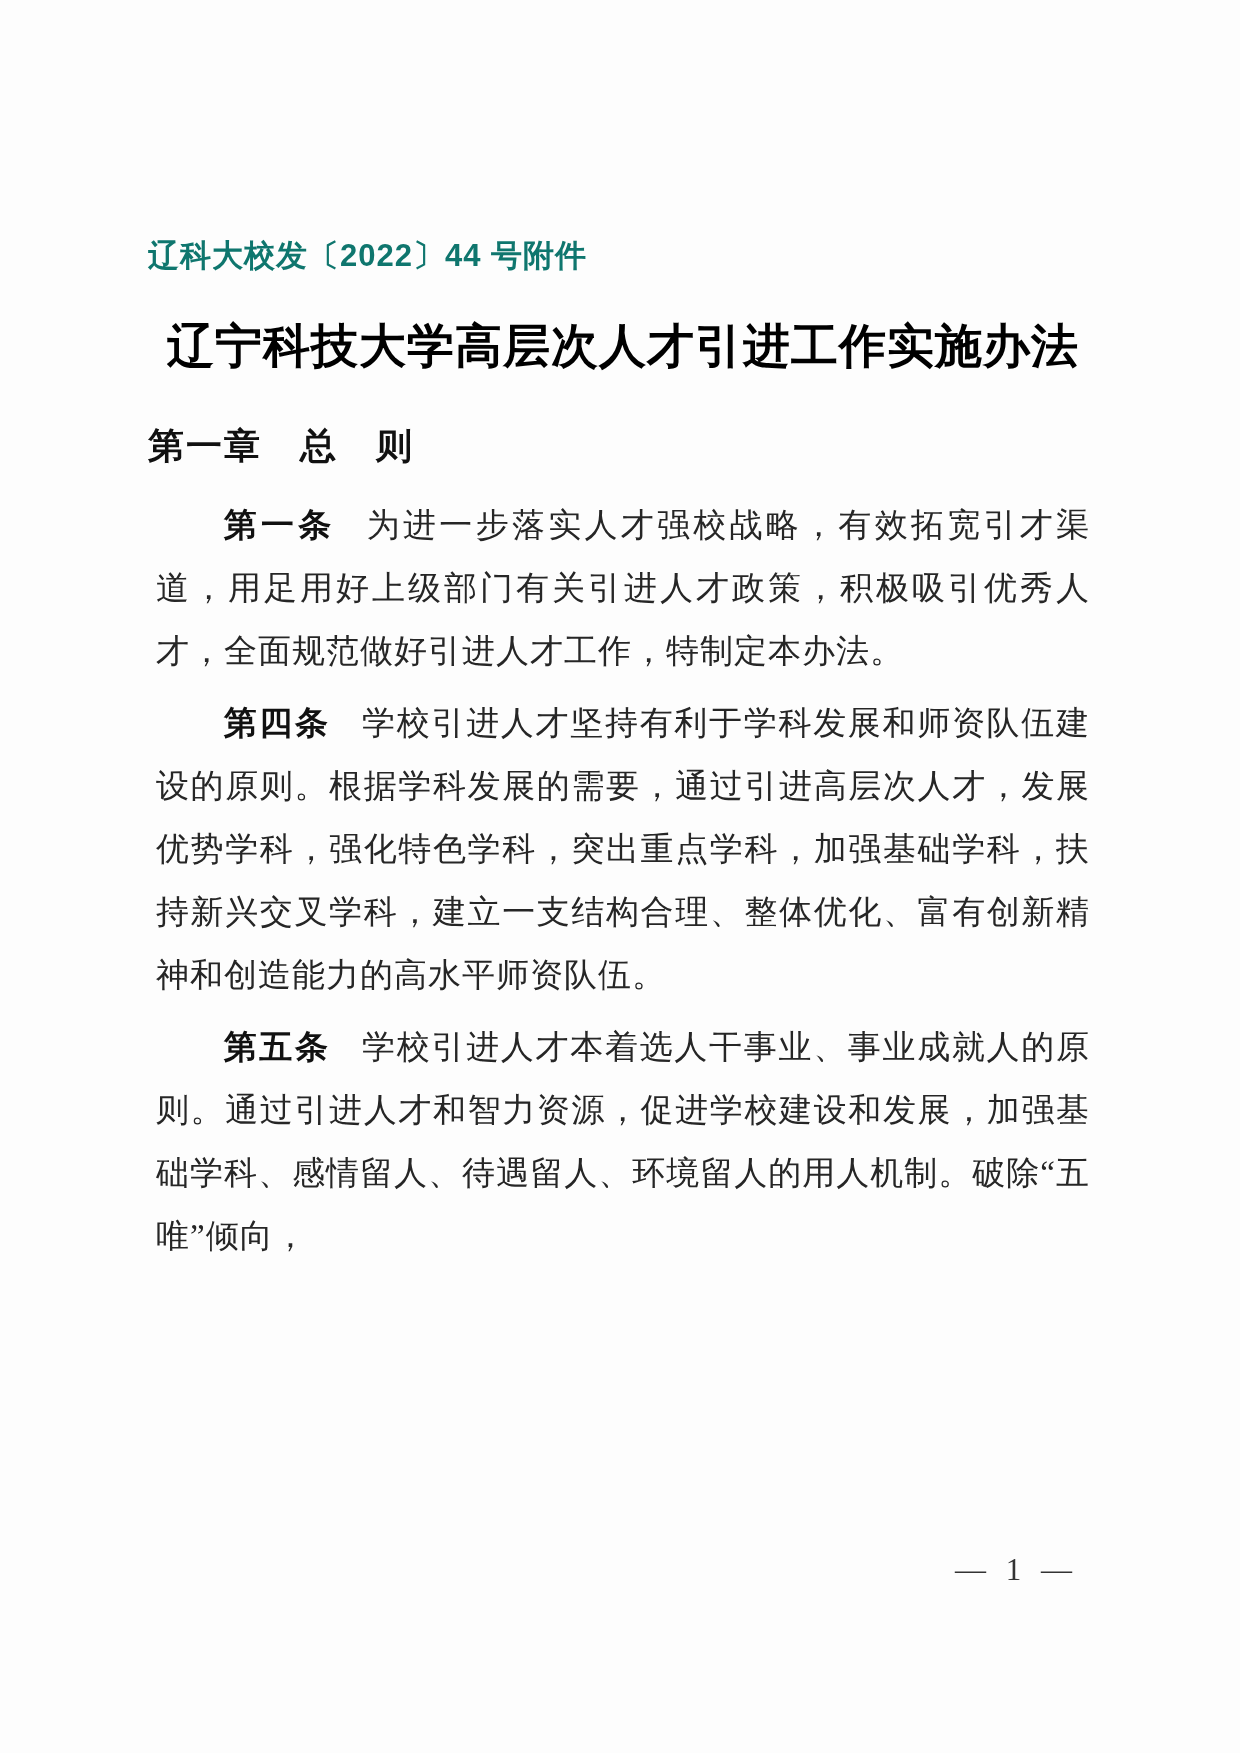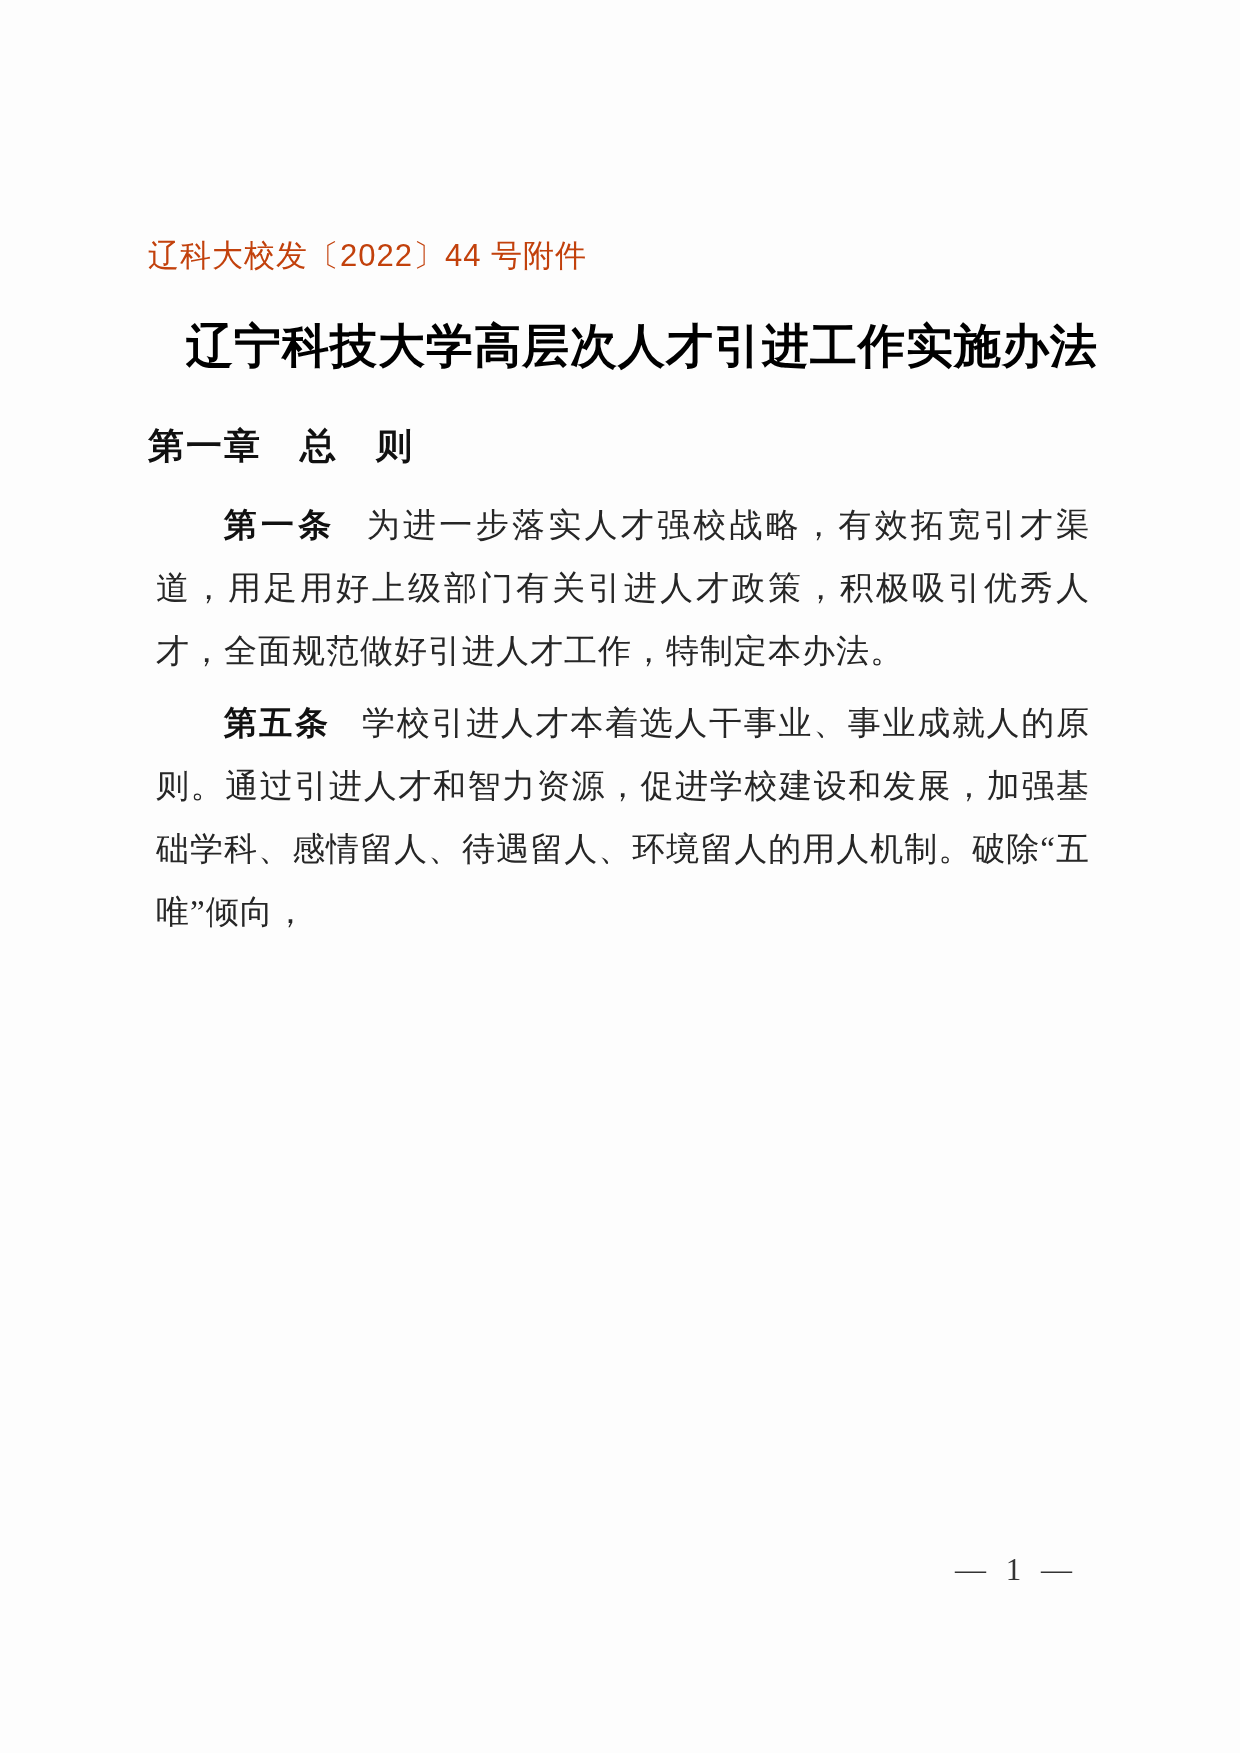--- a/index.html
+++ b/index.html
@@ -11,38 +11,38 @@
     background: #fdfdfd;
     box-sizing: border-box;
     padding: 238px 142px 0 148px;
     font-family: "Liberation Serif", "DejaVu Serif", serif;
     color: #1c1c1c;
     overflow: hidden;
   }
 
   .doc-number {
     font-family: "Liberation Sans", "DejaVu Sans", sans-serif;
-    font-weight: 400;
+    font-weight: 700;
     font-size: 31px;
     line-height: 35px;
     letter-spacing: 1px;
-    color: #c2410c;
+    color: #0f766e;
   }
 
   .title {
     margin: 38px 0 0 0;
     text-align: center;
     font-family: "Liberation Serif", "DejaVu Serif", serif;
     font-weight: 700;
     font-size: 47px;
     line-height: 71px;
     letter-spacing: 1px;
     color: #000000;
   }
-  .title-line { display: block; text-align: right; }
+  .title-line { display: block; }
 
   .chapter {
     margin: 44px 0 0 0;
     text-align: left;
     font-family: "Liberation Sans", "DejaVu Sans", sans-serif;
     font-weight: 700;
     font-size: 36px;
     line-height: 40px;
     letter-spacing: 2px;
     color: #111111;
@@ -89,20 +89,21 @@
   </h1>
 
   <h2 class="chapter">第一章　总　则</h2>
 
   <div class="body-text">
 
     <p class="para"><span class="leader">第一条</span><span>为进一步落实人才强校战略，有效拓宽引才渠道，用足用好上级部门有关引进人才政策，积极吸引优秀人才，全面规范做好引进人才工作，特制定本办法。</span></p>
 
 
 
+    <p class="para"><span class="leader">第四条</span><span>学校引进人才坚持有利于学科发展和师资队伍建设的原则。根据学科发展的需要，通过引进高层次人才，发展优势学科，强化特色学科，突出重点学科，加强基础学科，扶持新兴交叉学科，建立一支结构合理、整体优化、富有创新精神和创造能力的高水平师资队伍。</span></p>
 
     <p class="para"><span class="leader">第五条</span><span>学校引进人才本着选人干事业、事业成就人的原则。通过引进人才和智力资源，促进学校建设和发展，加强基础学科、感情留人、待遇留人、环境留人的用人机制。破除“五唯”倾向，</span></p>
 
   </div>
 
   <div class="page-number">— 1 —</div>
 
 </div>
 
 </body></html>

